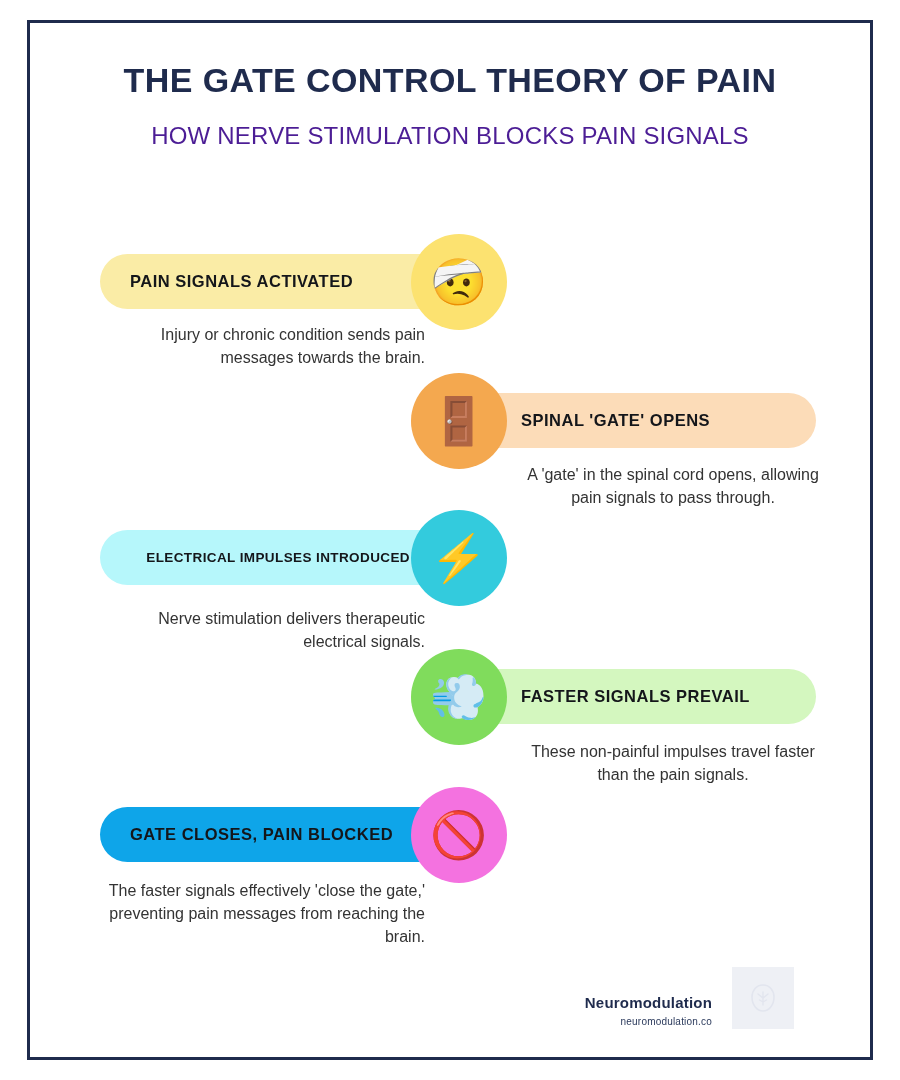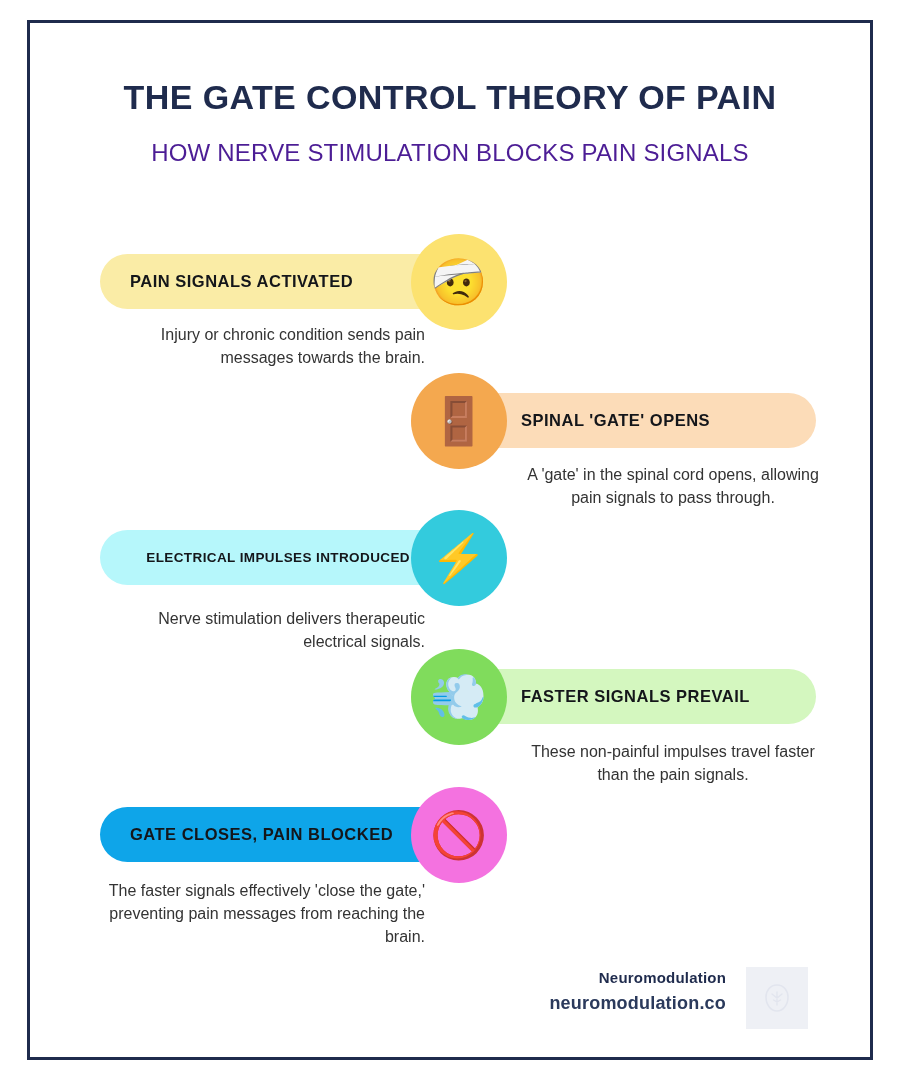--- a/index.html
+++ b/index.html
@@ -37,21 +37,21 @@
     top: 38px;
     width: 100%;
     text-align: center;
   }
   #title {
     font-size: 34px;
     font-weight: bold;
     letter-spacing: 0.4px;
     color: #1f2b4d;
     line-height: 1.15;
-    margin: 17px;
+    margin: 0;
     padding: 0 20px;
   }
   #subtitle {
     font-size: 24px;
     font-weight: normal;
     letter-spacing: 0.2px;
     color: #4c1d95;
     line-height: 1.2;
     margin: 22px 0 0 0;
     padding: 0 20px;
@@ -131,39 +131,39 @@
   .step.right .pill-label { text-align: left; }
   .step.right .circle { left: 373px; }
   .step.right .desc {
     left: 485px;
     width: 300px;
     text-align: center;
   }
   
   #footer {
     position: absolute;
-    right: 62px;
+    right: 76px;
     bottom: 28px;
     display: flex;
-    align-items: flex-start;
+    align-items: flex-end;
     gap: 20px;
   }
   #footer-text {
     text-align: right;
   }
   #brand-name {
     font-size: 15px;
     font-weight: bold;
     color: #1f2b4d;
     letter-spacing: 0.2px;
     line-height: 1.5;
   }
   #brand-url {
-    font-size: 18px;
-    font-weight: bold;
+    font-size: 10px;
+    font-weight: normal;
     color: #2b3a5c;
     letter-spacing: 0.2px;
     line-height: 1.5;
   }
   #brand-logo {
     width: 62px;
     height: 62px;
     background: #eef0f5;
     display: flex;
     align-items: center;

